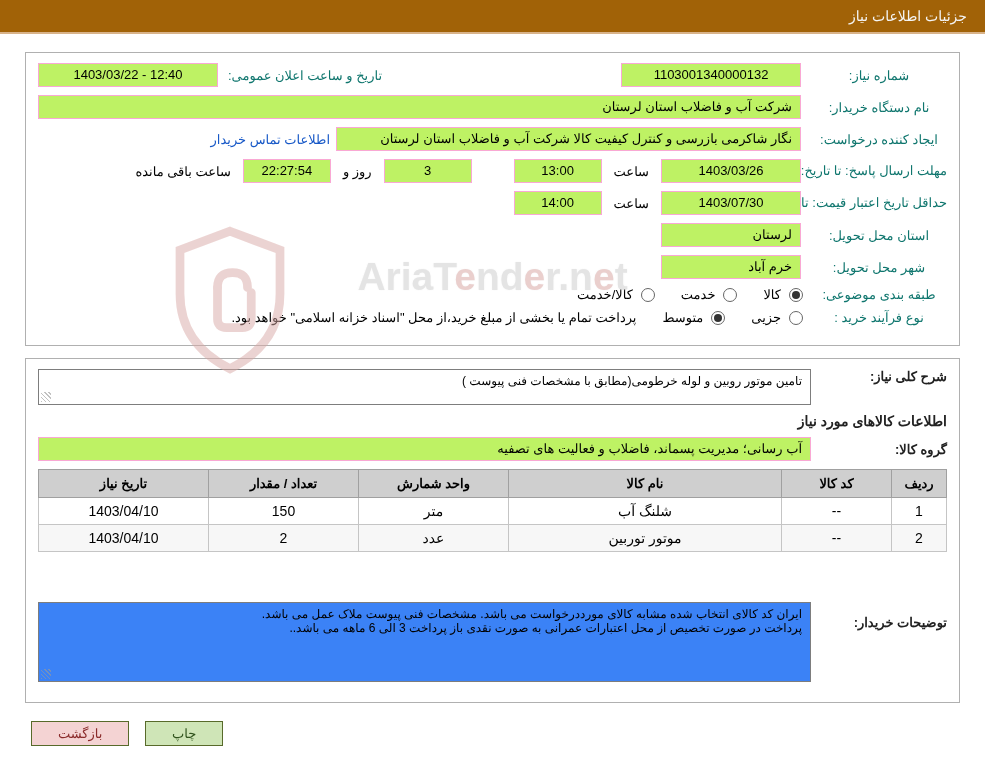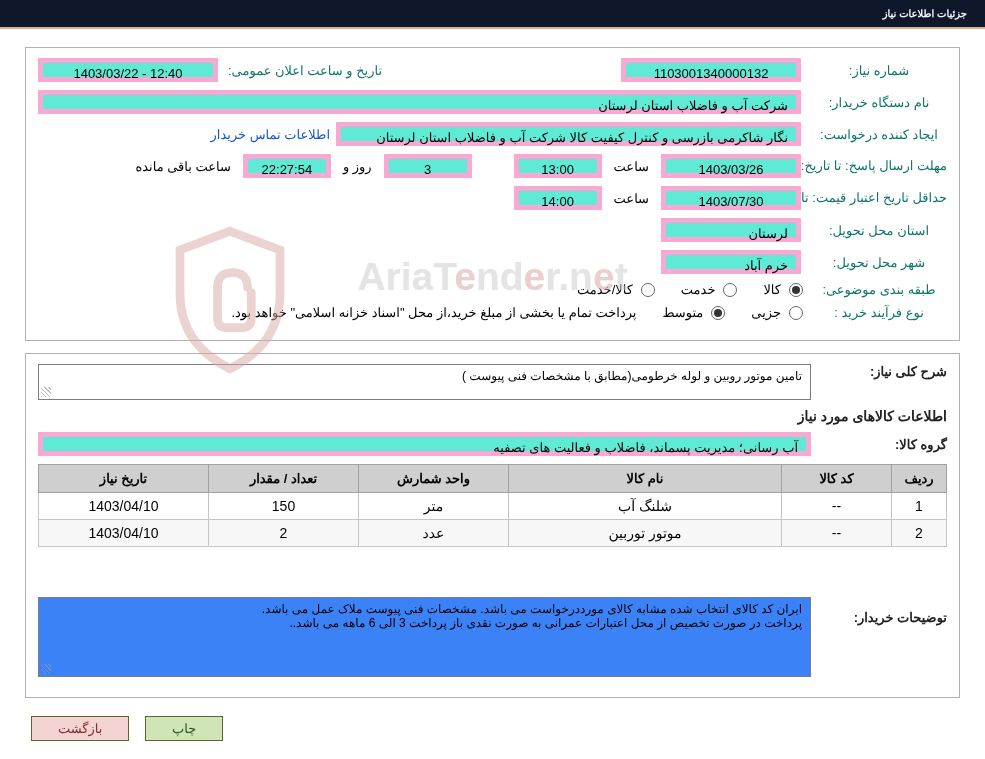--- a/index.html
+++ b/index.html
@@ -7,25 +7,25 @@
       font-family: Tahoma, Arial, sans-serif;
       font-size: 13px;
       direction: rtl;
       background: #ffffff;
       width: 985px;
       height: 759px;
       position: relative;
       overflow: hidden;
     }
     .header-bar {
-      background: #0f172a;
+      background: #a16207;
       color: #f5f5f5;
       padding: 8px 18px;
-      font-weight: bold;
-      font-size: 10px;
+      font-weight: normal;
+      font-size: 14px;
     }
     .header-underline { height: 2px; background: #d8b38a; }
     .outer-wrap { padding: 18px 25px 10px 25px; }
     .panel {
       border: 1px solid #b0b0b0;
       padding: 10px 12px 12px 12px;
       margin-bottom: 12px;
       position: relative;
     }
     .row {
@@ -36,22 +36,22 @@
     }
     .lbl {
       color: #0f766e;
       font-weight: normal;
       white-space: nowrap;
       text-align: center;
       padding-left: 4px;
     }
     .lbl-w1 { width: 140px; }
     .fld {
-      border: 5px solid #f9a8d4;
-      background: #5eead4;
+      border: 1px solid #f9a8d4;
+      background: #bef264;
       padding: 3px 8px;
       height: 24px;
       line-height: 16px;
       text-align: right;
       font-size: 13px;
       direction: rtl;
     }
     .fld-center { text-align: center; }
     .fld-ltr { direction: ltr; }
     .fld-sm { width: 88px; }

